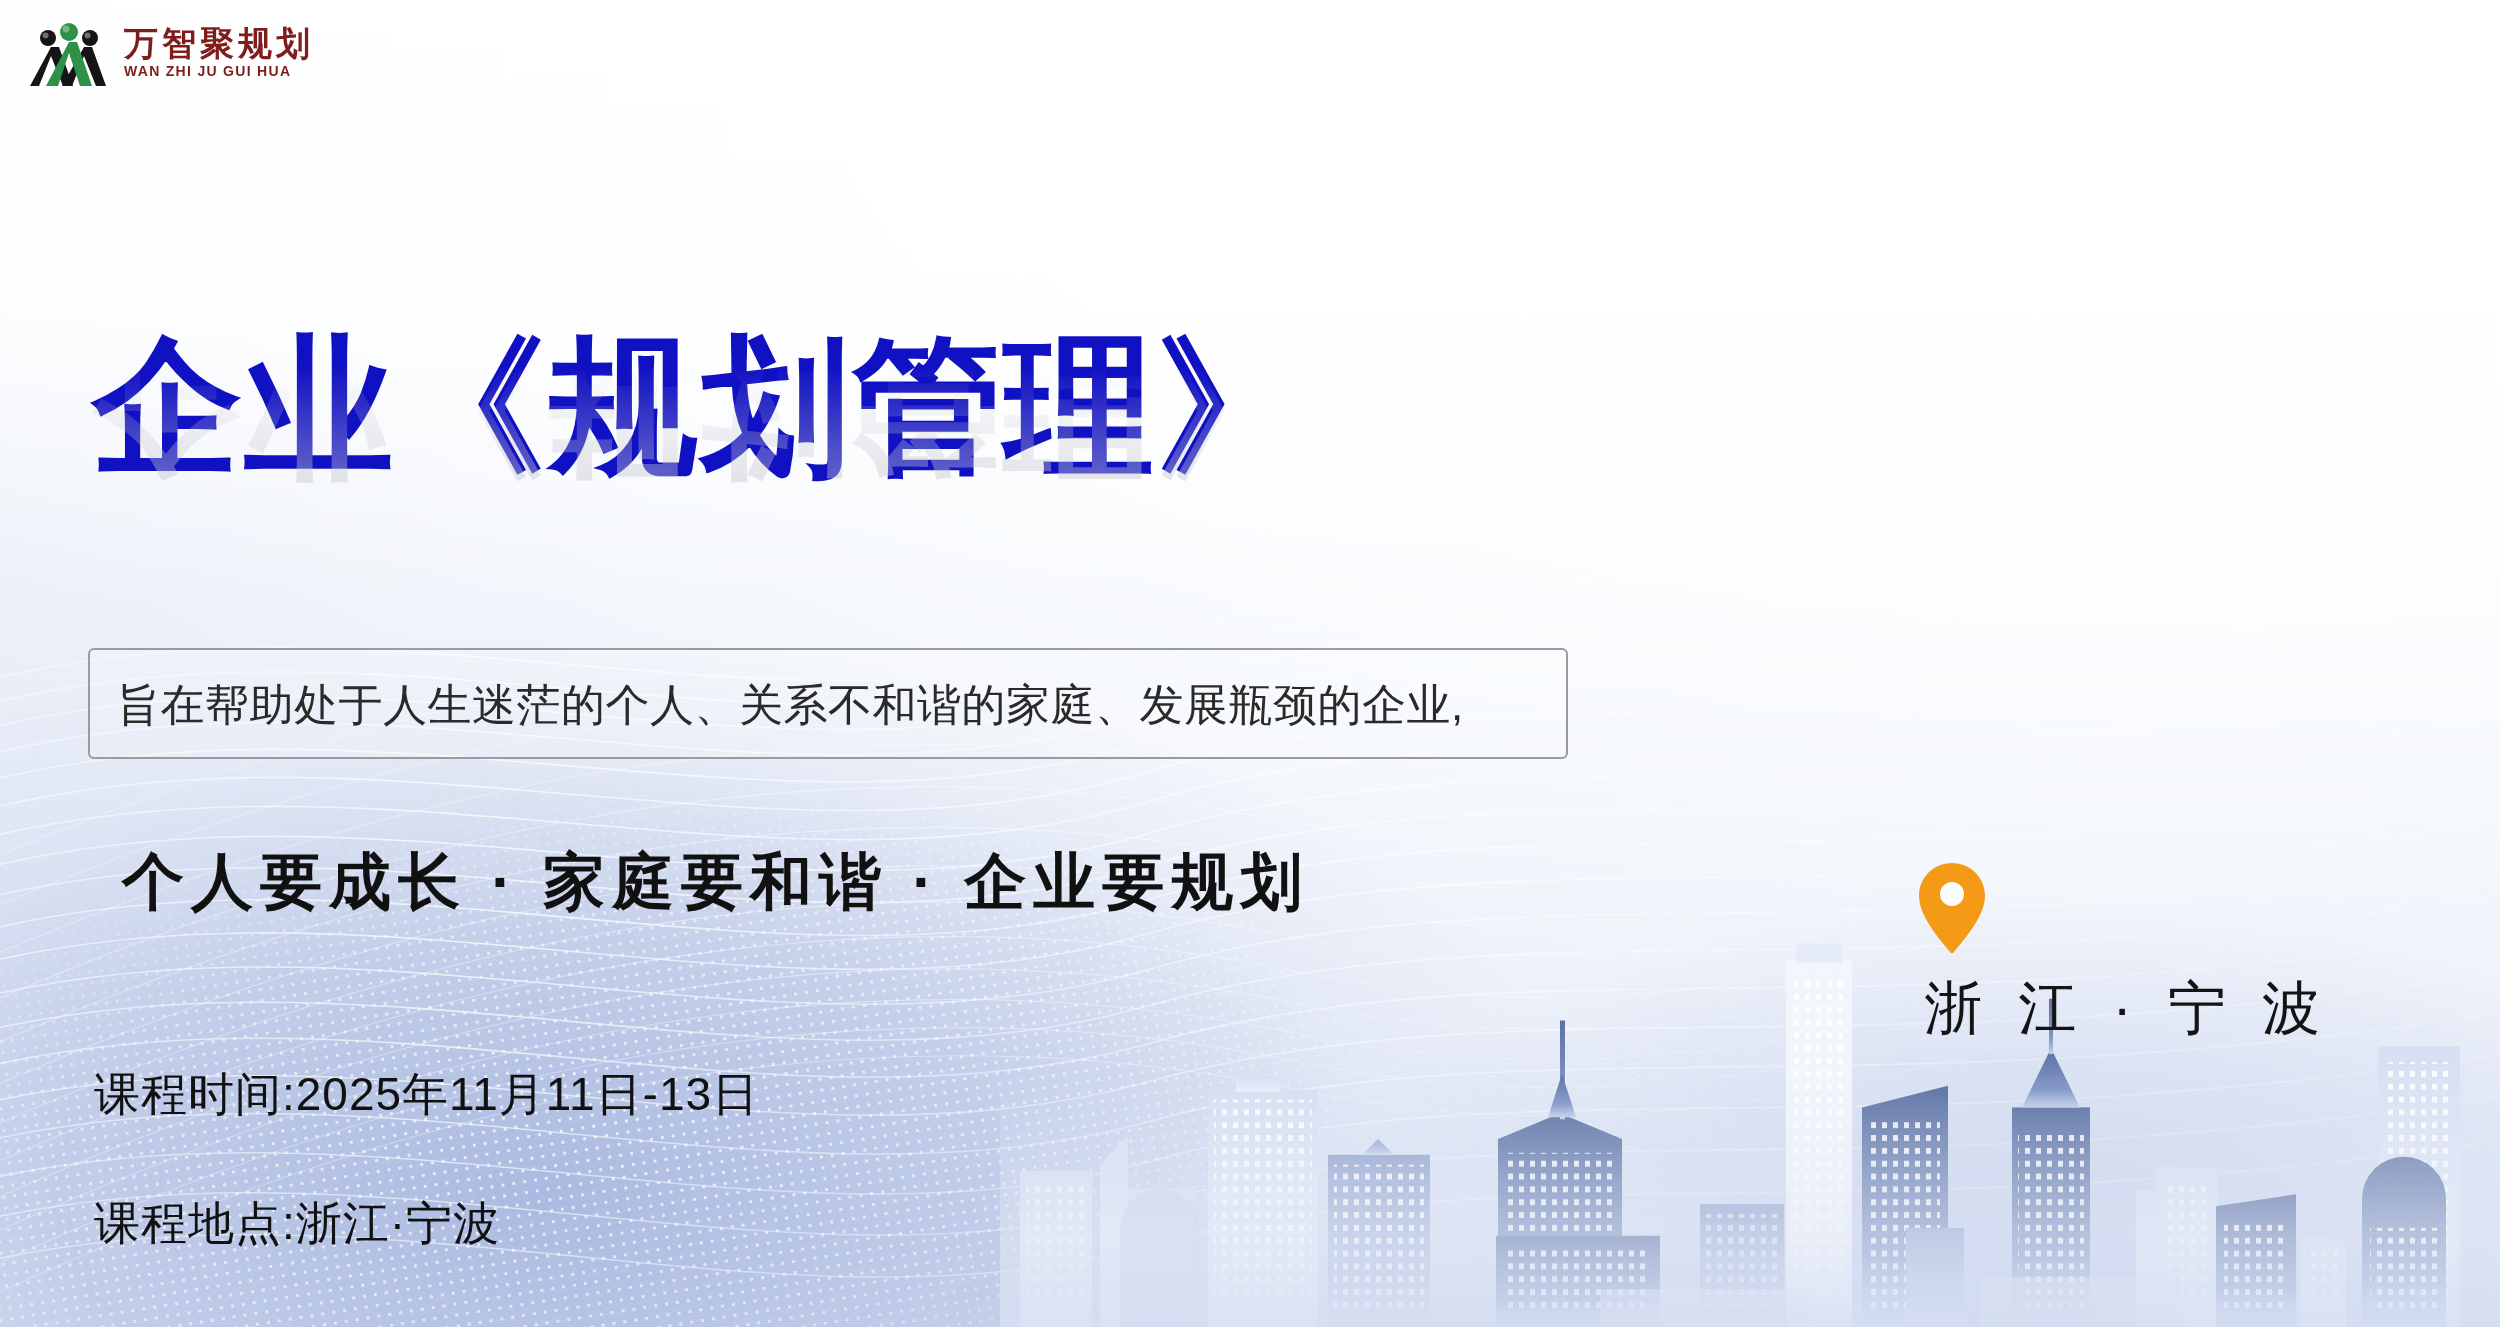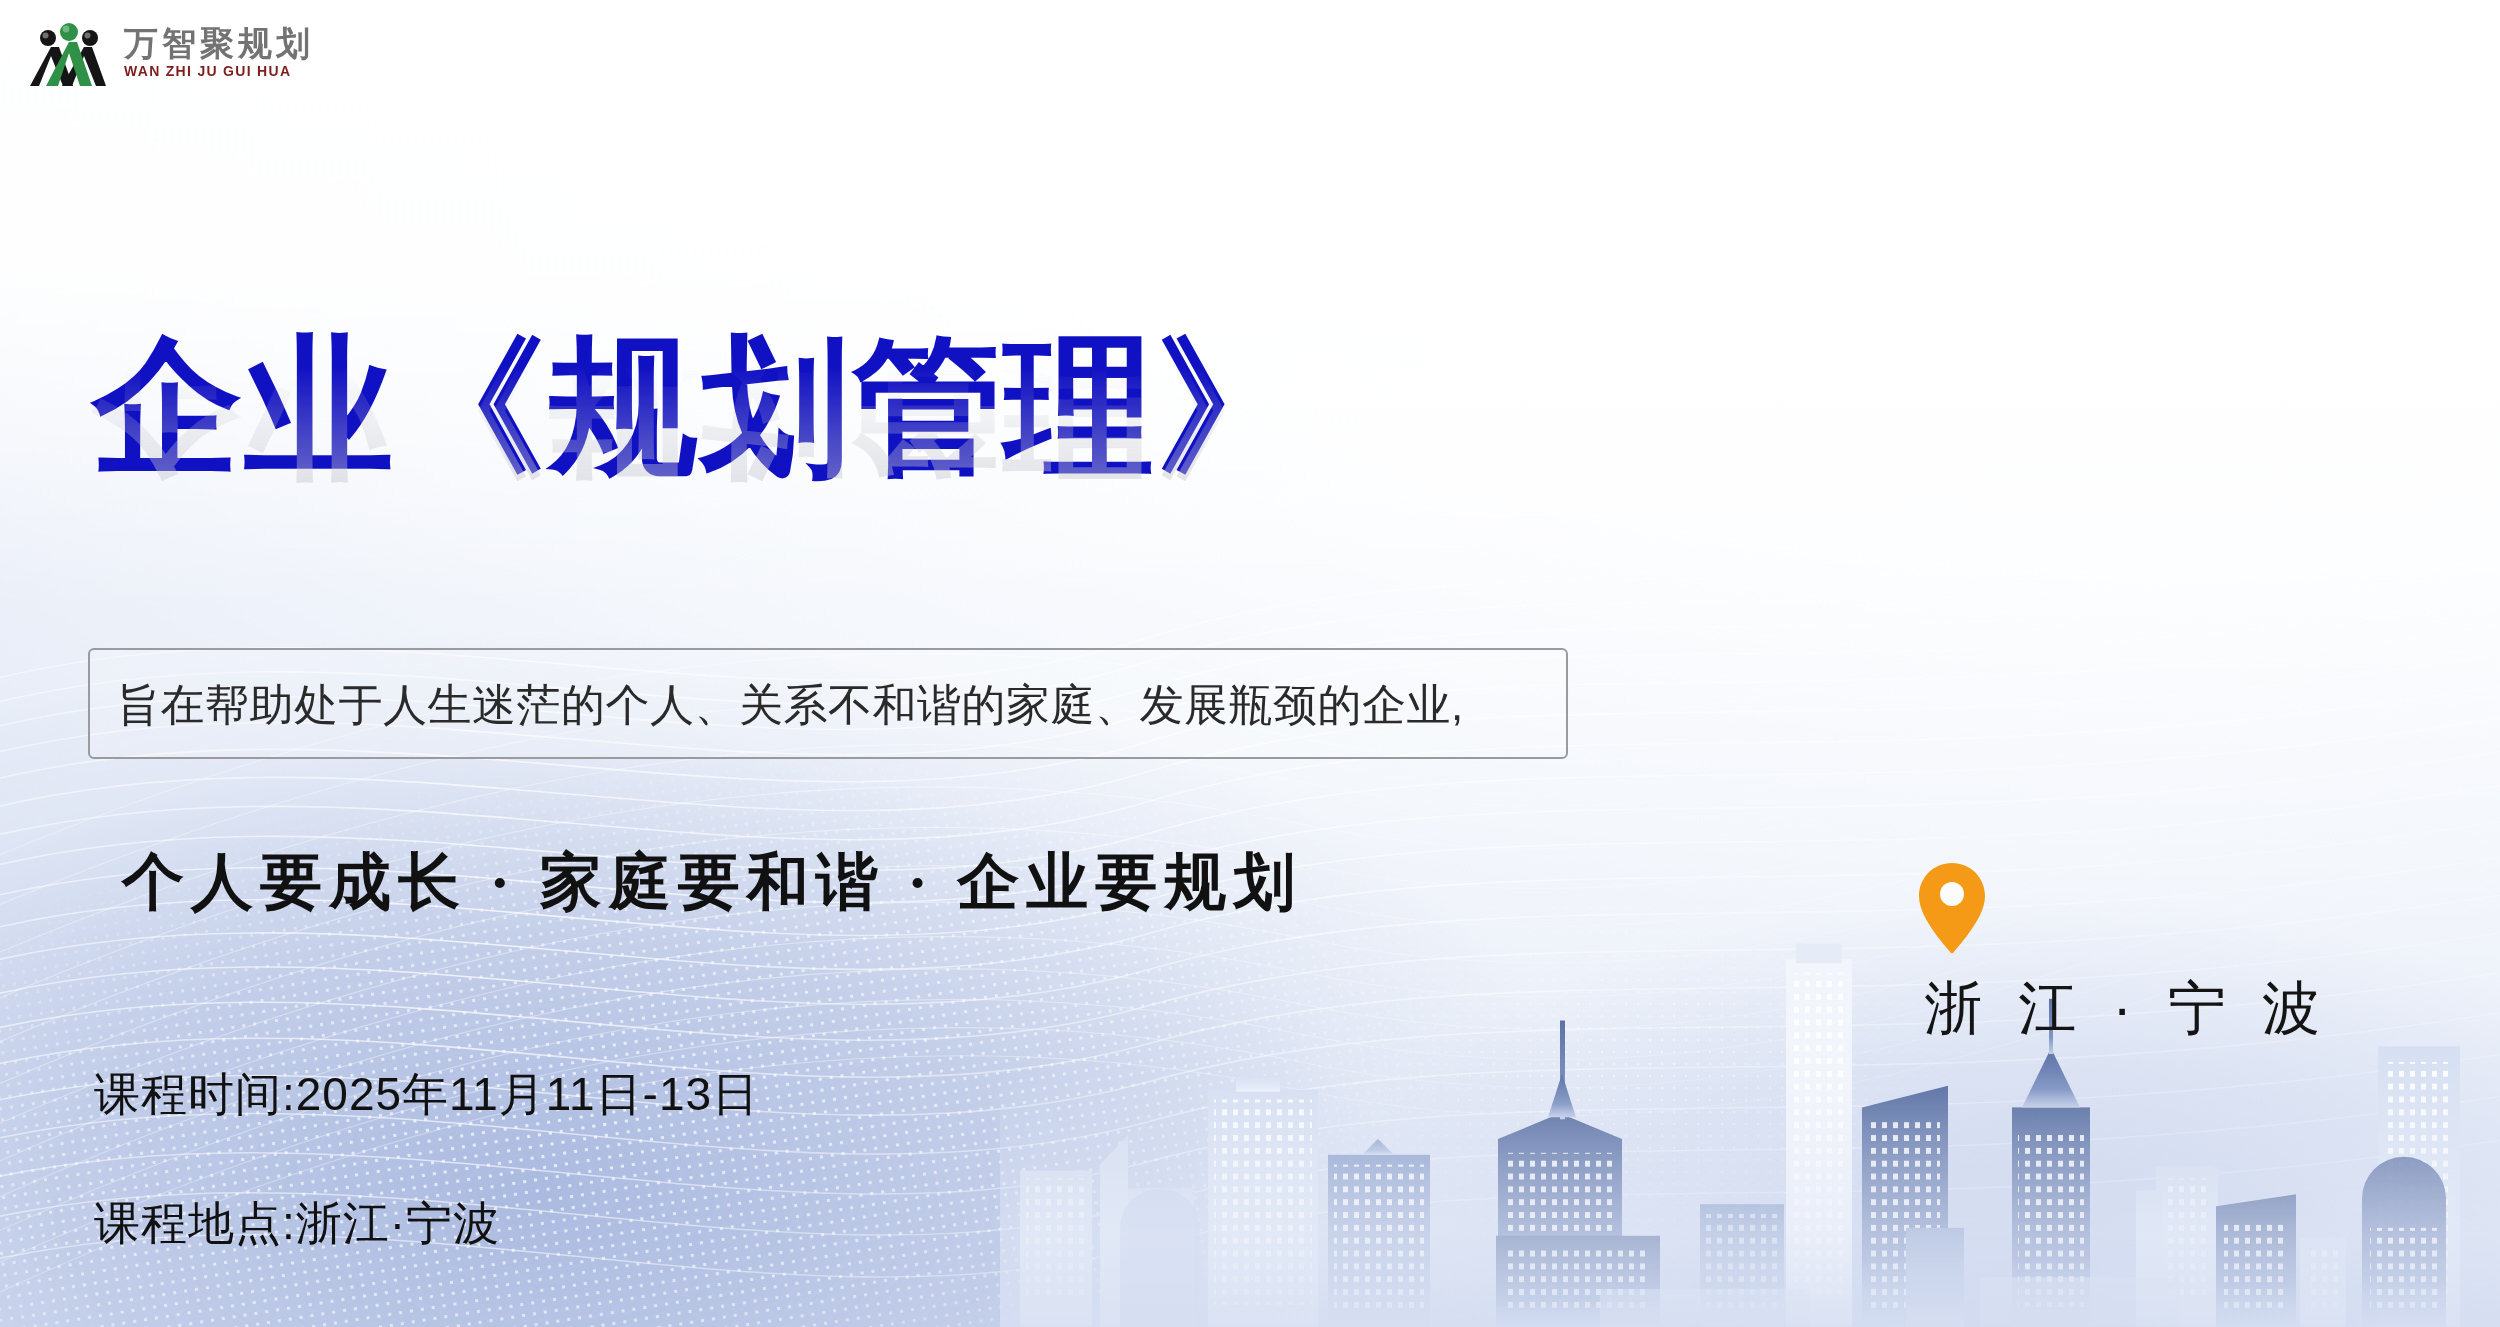--- a/index.html
+++ b/index.html
@@ -72,21 +72,21 @@
 
   
   .logo{
     position:absolute; left:30px; top:16px;
     display:flex; align-items:center; gap:16px;
   }
   .logo-mark{ width:78px; height:72px; display:block; }
   .logo-text{ display:flex; flex-direction:column; justify-content:center; }
   .logo-cn{
     font-family:"Liberation Serif","DejaVu Serif",serif;
-    font-size:34px; font-weight:700; color:#737373; letter-spacing:4px; line-height:1.1;text-align:right;
+    font-size:34px; font-weight:700; color:#7f1d1d; letter-spacing:4px; line-height:1.1;text-align:right;
   }
   .logo-en{
     font-size:14px; font-weight:700; color:#7f1d1d; letter-spacing:1.3px; margin-top:0;
   }
 
   
   .headline-wrap{
     position:absolute; left:92px; top:330px; width:1500px;
   }
   .headline{
@@ -119,21 +119,21 @@
   }
   .desc-line{
     font-family:"Liberation Sans","DejaVu Sans",sans-serif;
     font-size:44px; color:#2a2a2a; line-height:1.48; letter-spacing:.5px;
     white-space:nowrap;
   }
 
   
   .slogan{
     position:absolute; left:122px; top:840px;
-    font-family:Liberation Serif, serif;
+    font-family:Liberation Sans, sans-serif;
     font-size:62px; font-weight:700; color:#111; letter-spacing:7px;
     white-space:nowrap;
   }
 
   
   .location{
     position:absolute; right:170px; top:860px;
     display:flex; flex-direction:column; gap:14px;
   }
   .pin{ width:76px; height:96px; display:block; }

